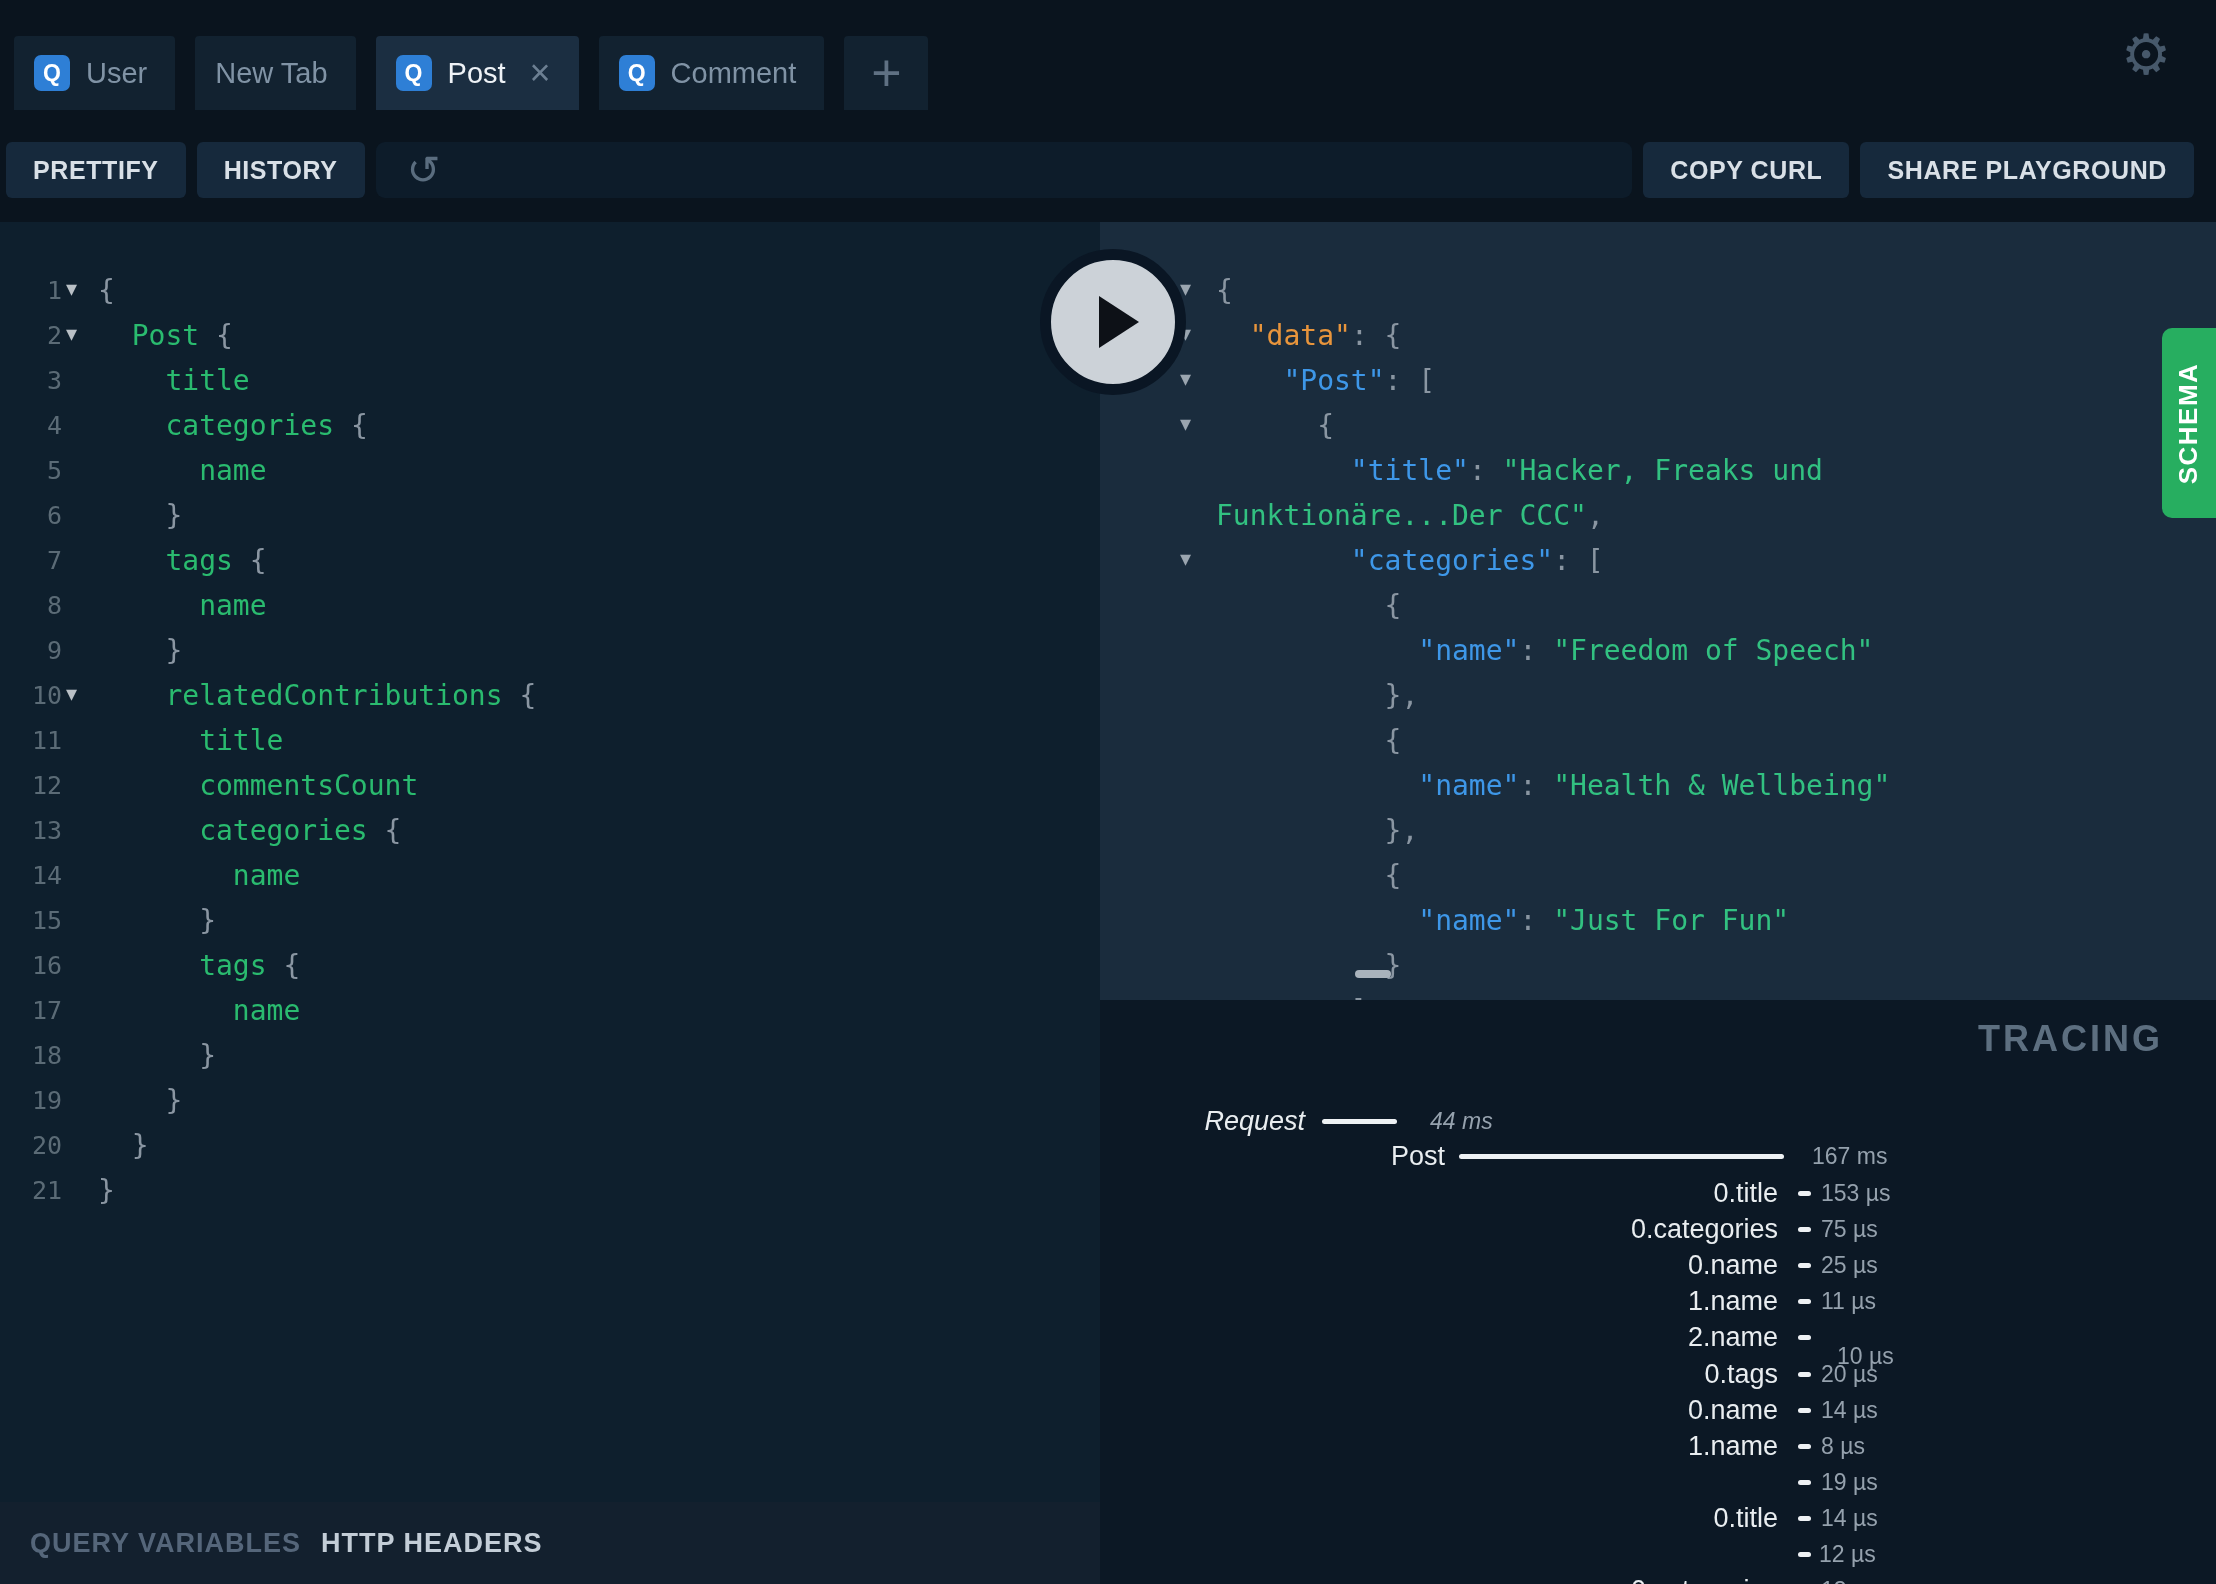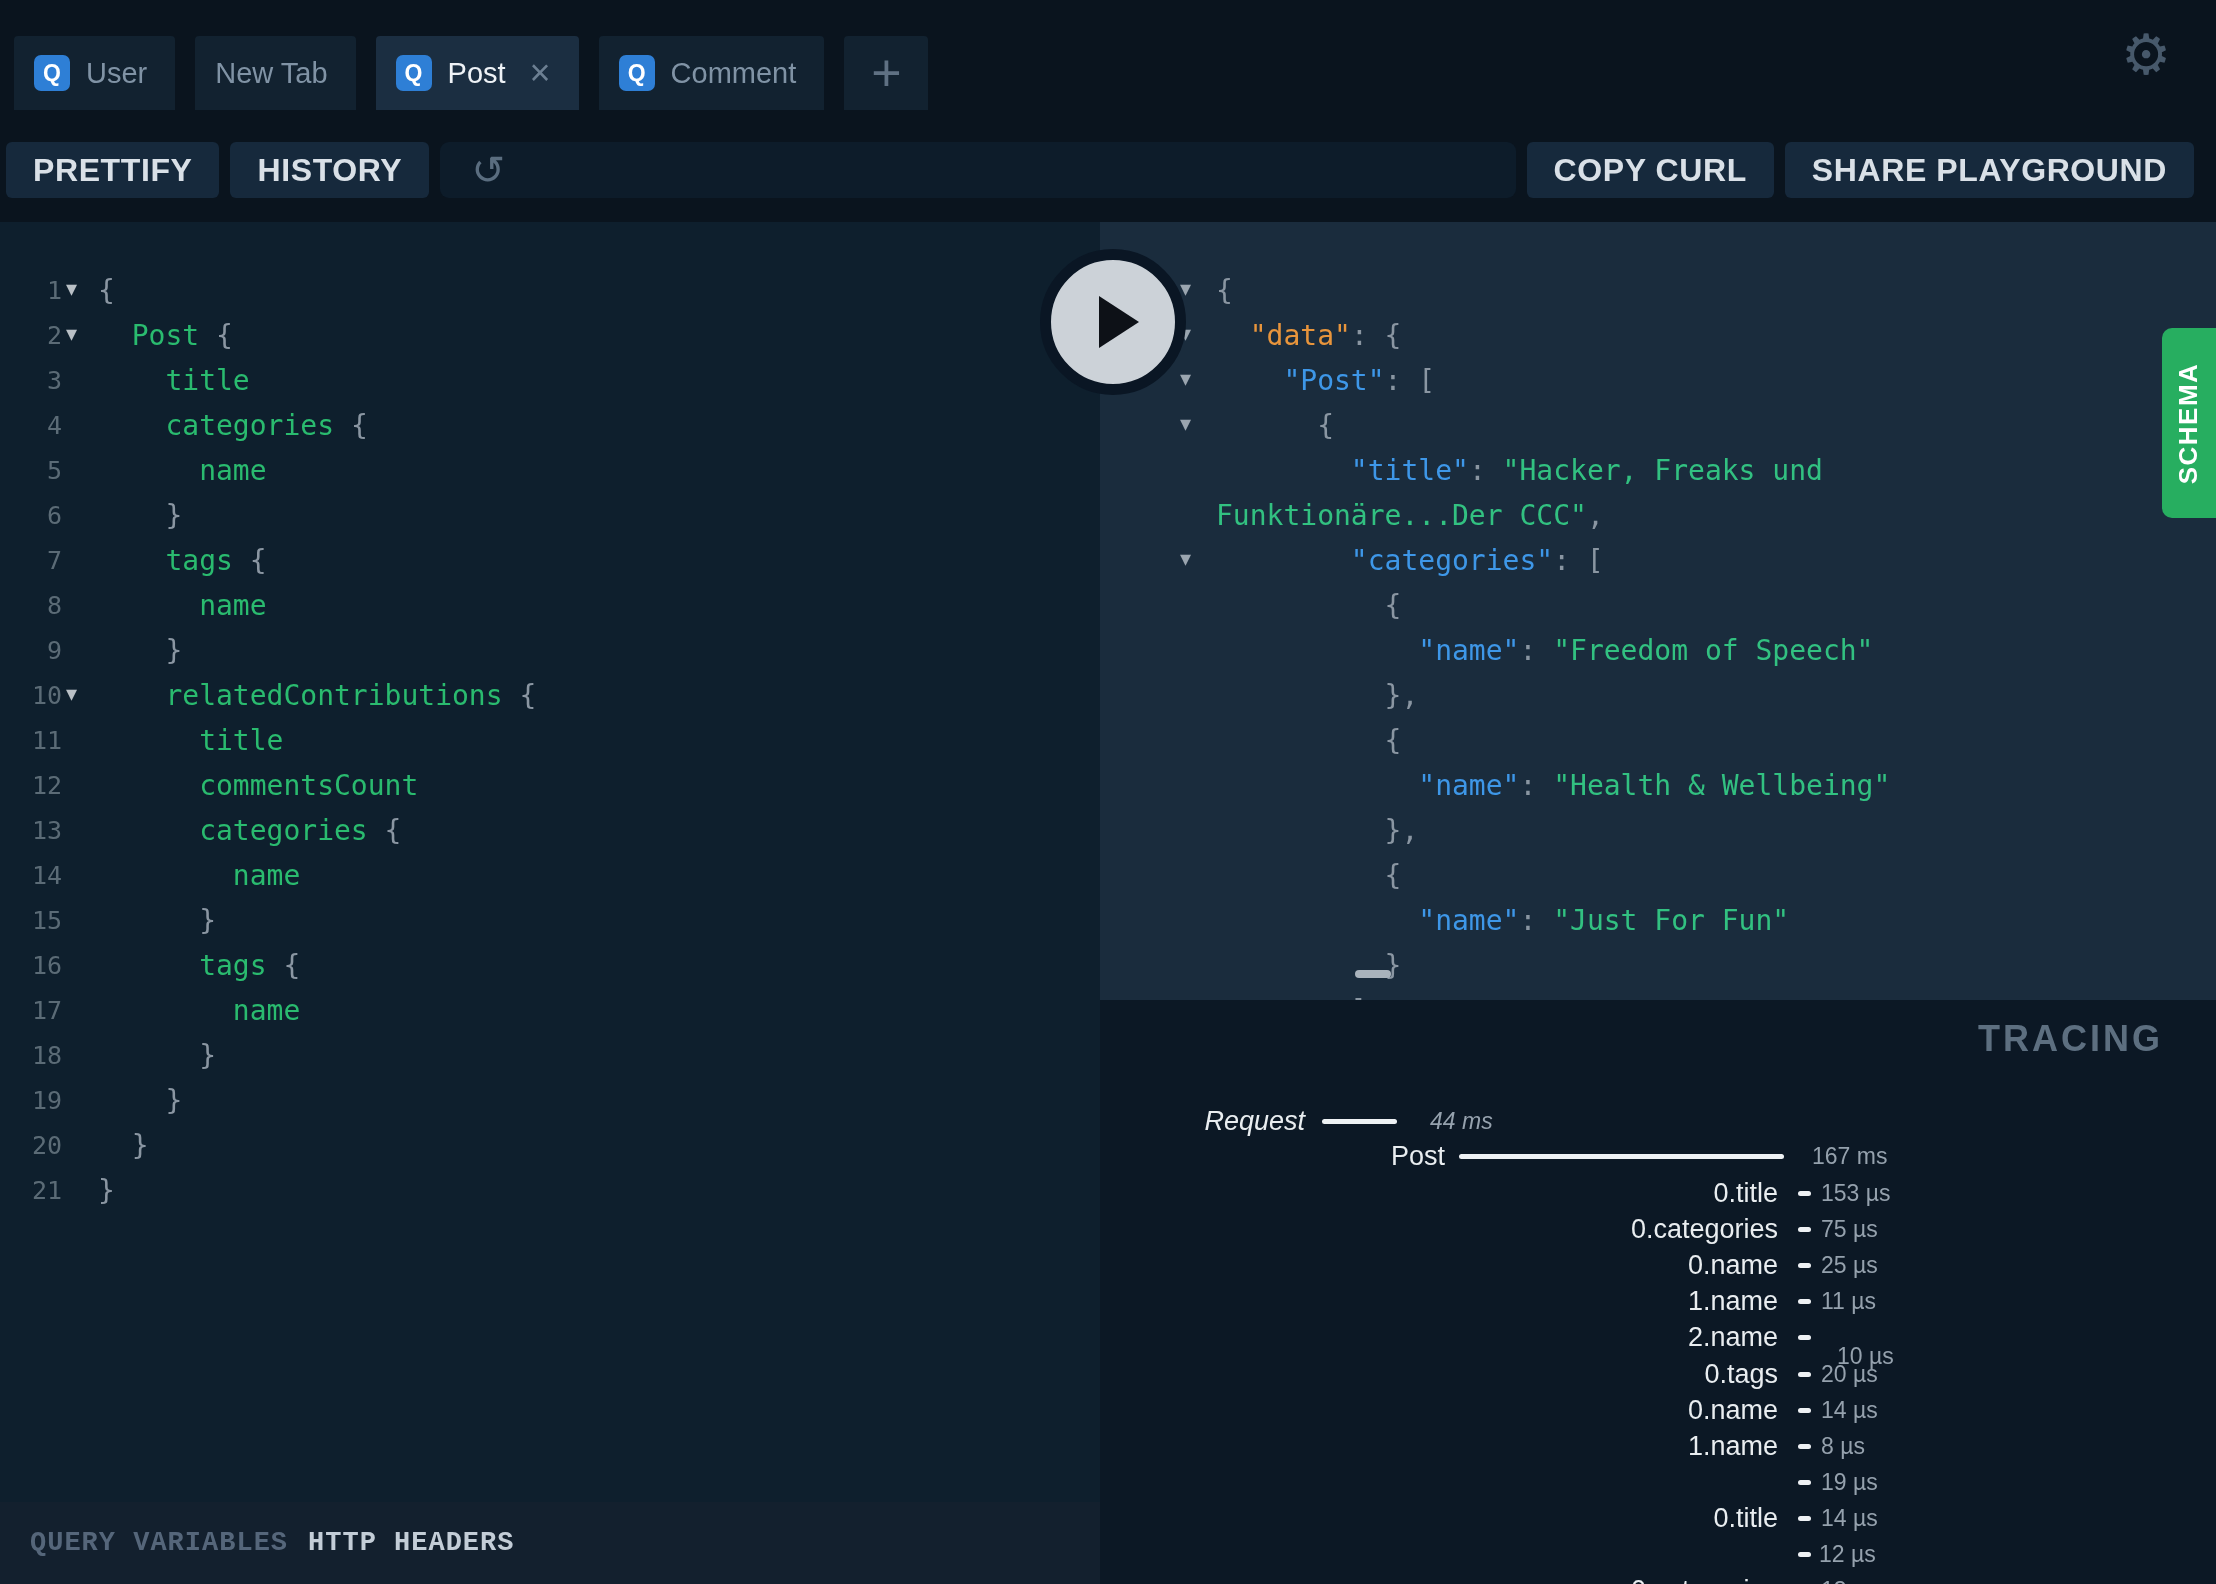--- a/index.html
+++ b/index.html
@@ -13,37 +13,37 @@
   .tab.active{background:#1b2e41;color:#eef2f6;}
   .tab-badge{width:36px;height:36px;border-radius:7px;background:#2e7fd6;color:#ffffff;
        font-weight:bold;font-size:23px;display:flex;align-items:center;justify-content:center;
        margin-right:16px;flex:0 0 auto;}
   .tab-close{margin-left:24px;color:#6c7f92;font-size:36px;line-height:1;}
   .add-tab{width:84px;margin-left:20px;background:#122230;border-radius:4px 4px 0 0;color:#5f7183;
        font-size:52px;display:flex;align-items:center;justify-content:center;font-weight:400;}
   .gear{position:absolute;top:22px;right:40px;width:60px;height:64px;color:#47596b;font-size:56px;
        display:flex;align-items:center;justify-content:center;font-family:"DejaVu Sans",sans-serif;}
   .toolbar{position:absolute;left:6px;top:142px;width:2188px;height:56px;display:flex;gap:11px;}
-  .tbtn{background:#16293c;border-radius:6px;color:#d9e0e7;font-weight:bold;font-size:32px;
+  .tbtn{background:#16293c;border-radius:6px;color:#d9e0e7;font-weight:bold;font-size:25px;
        letter-spacing:0.6px;display:flex;align-items:center;padding:0 27px;white-space:nowrap;}
   .urlbox{flex:1;background:#0d1c2a;border-radius:9px;display:flex;align-items:center;
        padding:0 16px 0 26px;}
   .urlbox input{flex:1;background:transparent;border:none;outline:none;color:#c9d3dc;
        font-size:27px;font-family:"Liberation Sans",sans-serif;}
   .refresh{width:44px;height:44px;color:#5a6d7f;font-size:40px;font-family:"DejaVu Sans",sans-serif;
        display:flex;align-items:center;justify-content:center;}
   
   .editor-pane{position:absolute;left:0;top:222px;width:1100px;height:1280px;background:#0e1f2d;
        overflow:hidden;padding-top:46px;box-sizing:border-box;}
   .response-pane{position:absolute;left:1100px;top:222px;width:1116px;height:778px;background:#1a2c3d;
        overflow:hidden;padding-top:46px;box-sizing:border-box;}
   .tracing-pane{position:absolute;left:1100px;top:1000px;width:1116px;height:584px;background:#0c1825;
        overflow:hidden;}
   .footer-bar{position:absolute;left:0;top:1502px;width:1100px;height:82px;background:#13202e;
-       display:flex;align-items:center;gap:20px;padding-left:30px;box-sizing:border-box;font-family:Liberation Mono, monospace;}
+       display:flex;align-items:center;gap:20px;padding-left:30px;box-sizing:border-box;}
   .fv{font-size:27px;font-weight:bold;letter-spacing:1px;}
   .fv.dim{color:#55667a;}
   .fv.lit{color:#c3cdd7;}
   
   .ed-line,.rs-line{position:relative;height:45px;line-height:45px;white-space:pre;
        font-family:"DejaVu Sans Mono",monospace;font-size:28px;}
   .ed-line{padding-left:98px;}
   .rs-line{padding-left:116px;}
   .ed-num{position:absolute;left:0;top:0;width:62px;text-align:right;color:#5b6b76;font-size:25px;}
   .ed-arrow{position:absolute;left:66px;top:-2px;color:#b9c0c6;font-size:22px;

